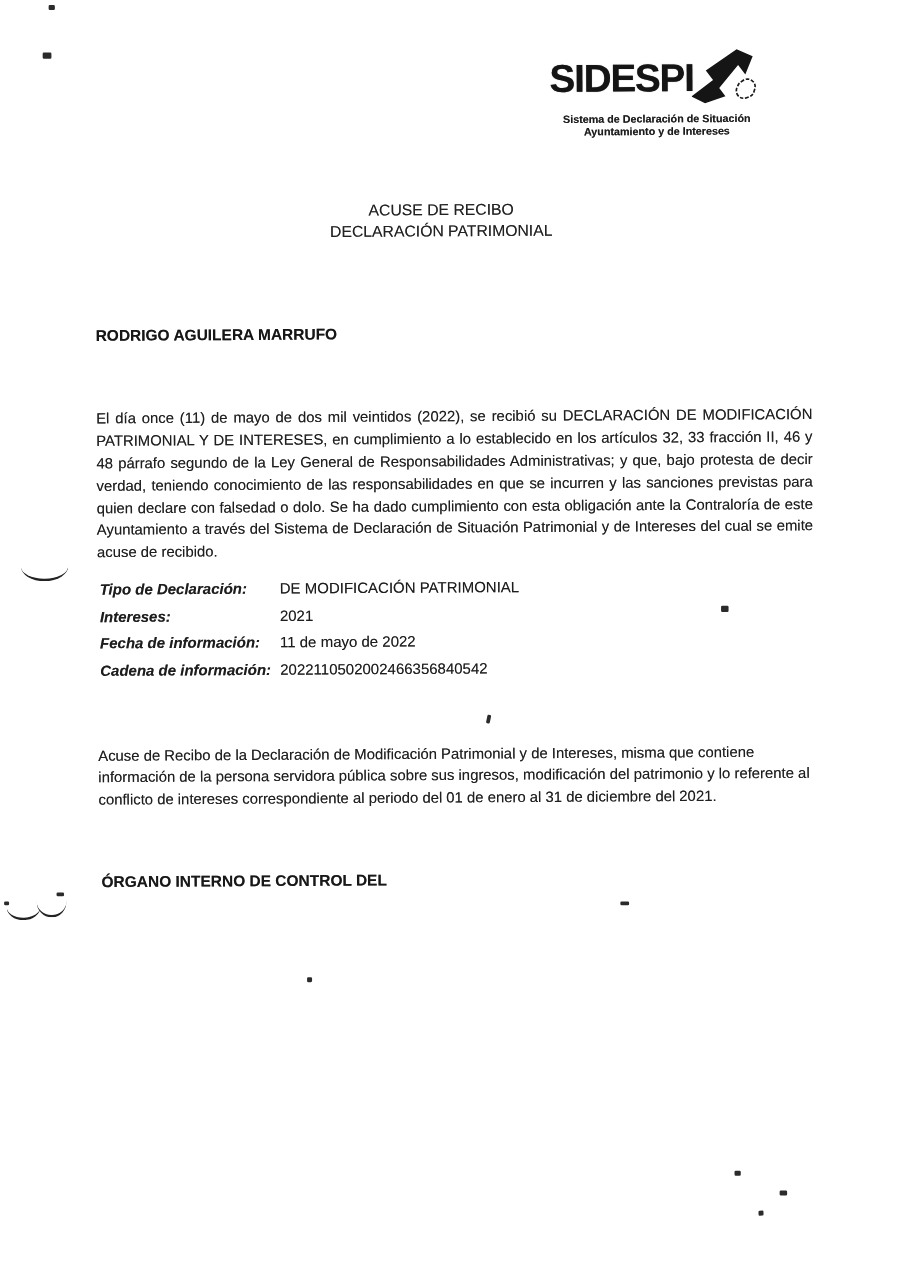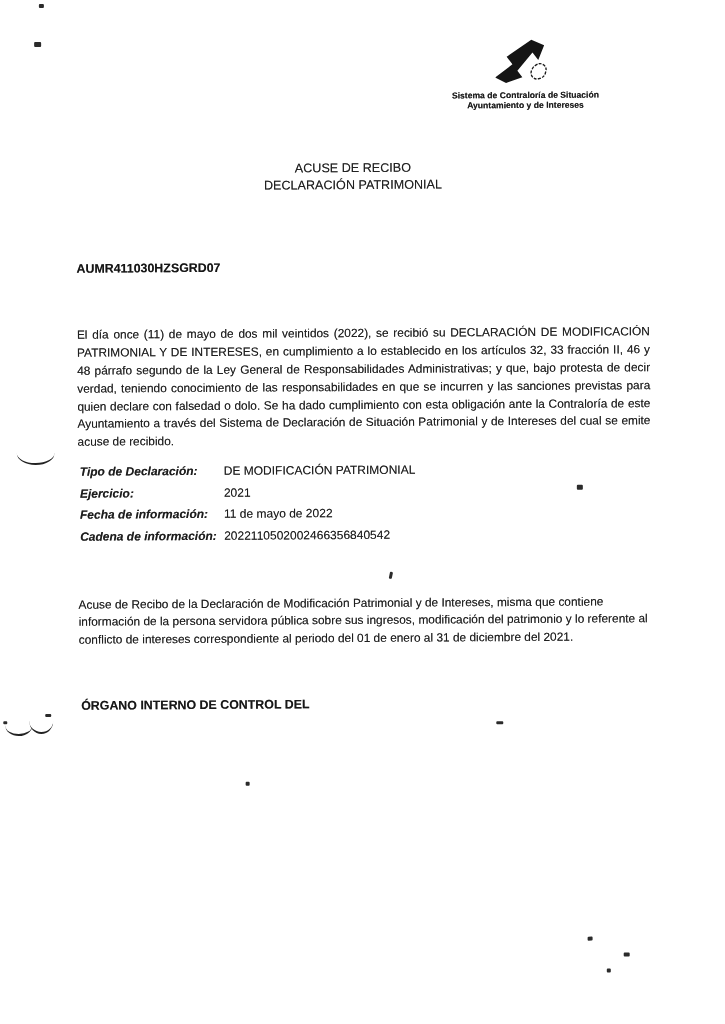--- a/index.html
+++ b/index.html
@@ -80,51 +80,52 @@
     background:transparent;
   }
 </style>
 </head>
 <body>
 
 <div class="page">
 
   <div class="logo">
     <div class="logo-row">
+      <span class="brand">SIDESPI</span>
       <span class="logo-mark">
         <svg viewBox="0 0 60 54" width="58" height="52" aria-hidden="true">
 
           <polygon points="2,46 18,30 11,23 34,2 48,6 44,22 37,15 24,36 30,42 14,50" fill="#151515" transform="rotate(8 30 27)"></polygon>
 
           <path d="M41 30 q5 -4 9 -1 q4 3 2 8 q-1 5 -6 6 q-5 2 -8 -2 q-2 -4 0 -7 q1 -3 3 -4 z" fill="none" stroke="#1a1a1a" stroke-width="1.4" stroke-dasharray="3 1.4"></path>
         </svg>
       </span>
     </div>
-    <div class="tagline">Sistema de Contraloría de Situación</div>
+    <div class="tagline">Sistema de Declaración de Situación</div>
     <div class="tagline" style="margin-top:-1px">Ayuntamiento y de Intereses</div>
   </div>
 
   <div class="doc-title scan-text">
     <div>ACUSE DE RECIBO</div>
     <div>DECLARACIÓN PATRIMONIAL</div>
   </div>
 
   <div class="declarant scan-text">
-    <div>AUMR411030HZSGRD07</div>
+    <div>RODRIGO AGUILERA MARRUFO</div>
   </div>
 
   <p class="para1 scan-text">El día once (11) de mayo de dos mil veintidos (2022), se recibió su DECLARACIÓN DE MODIFICACIÓN PATRIMONIAL Y DE INTERESES, en cumplimiento a lo establecido en los artículos 32, 33 fracción II, 46 y 48 párrafo segundo de la Ley General de Responsabilidades Administrativas; y que, bajo protesta de decir verdad, teniendo conocimiento de las responsabilidades en que se incurren y las sanciones previstas para quien declare con falsedad o dolo. Se ha dado cumplimiento con esta obligación ante la Contraloría de este Ayuntamiento a través del Sistema de Declaración de Situación Patrimonial y de Intereses del cual se emite acuse de recibido.</p>
 
   <div class="details">
     <div class="detail-row">
       <span class="detail-label scan-text">Tipo de Declaración:</span>
       <span class="detail-value scan-text">DE MODIFICACIÓN PATRIMONIAL</span>
     </div>
     <div class="detail-row">
-      <span class="detail-label scan-text">Ejercicio:</span>
+      <span class="detail-label scan-text">Intereses:</span>
       <span class="detail-value scan-text">2021</span>
     </div>
     <div class="detail-row">
       <span class="detail-label scan-text">Fecha de información:</span>
       <span class="detail-value scan-text">11 de mayo de 2022</span>
     </div>
     <div class="detail-row">
       <span class="detail-label scan-text">Cadena de información:</span>
       <span class="detail-value scan-text">2022110502002466356840542</span>
     </div>

